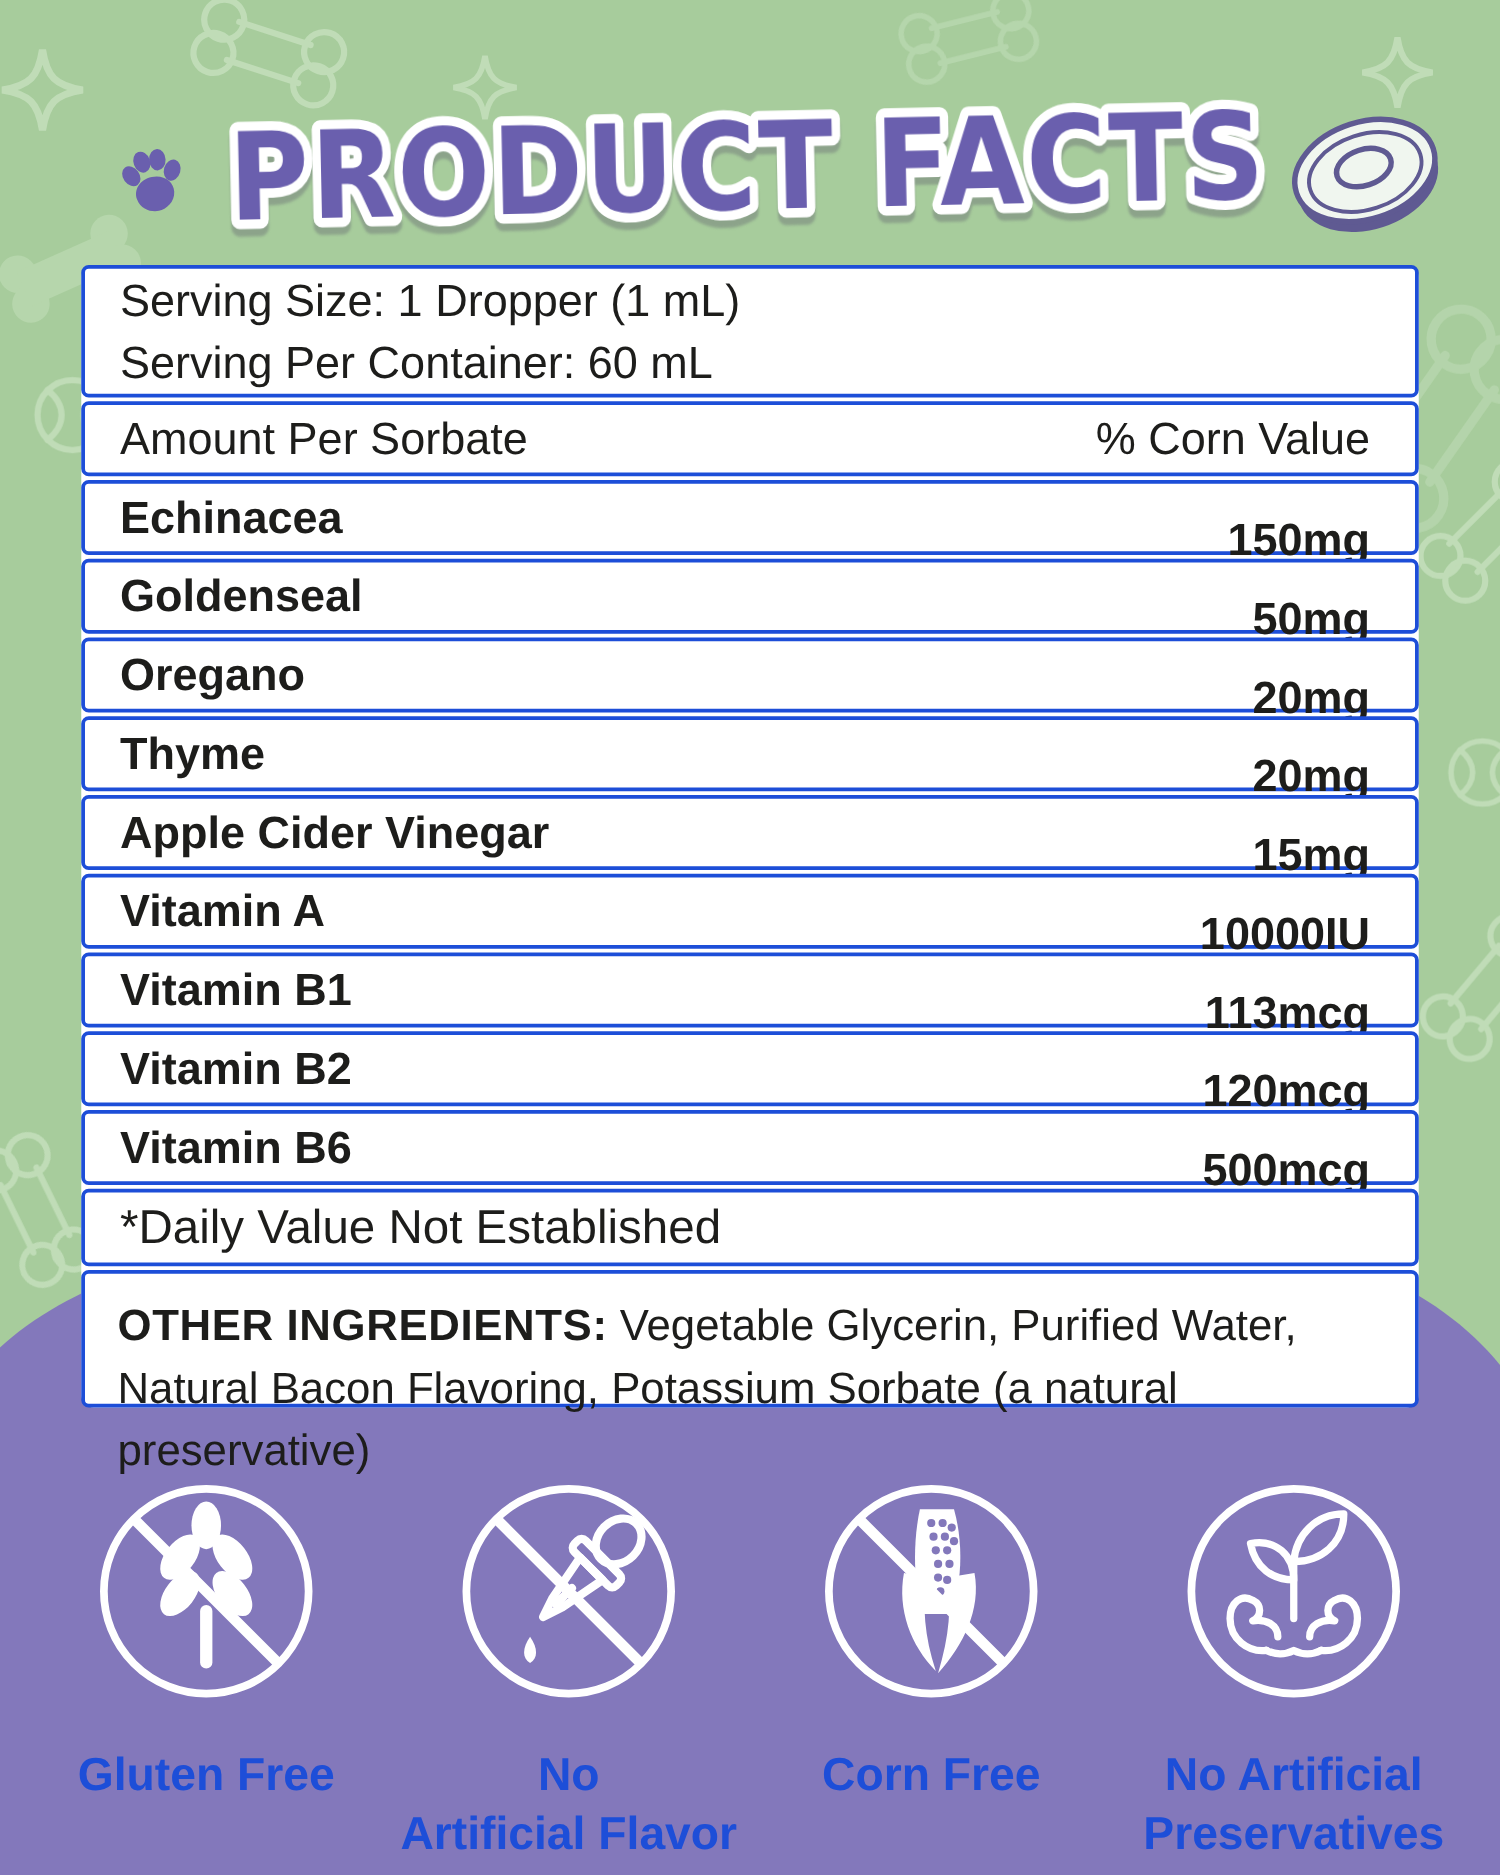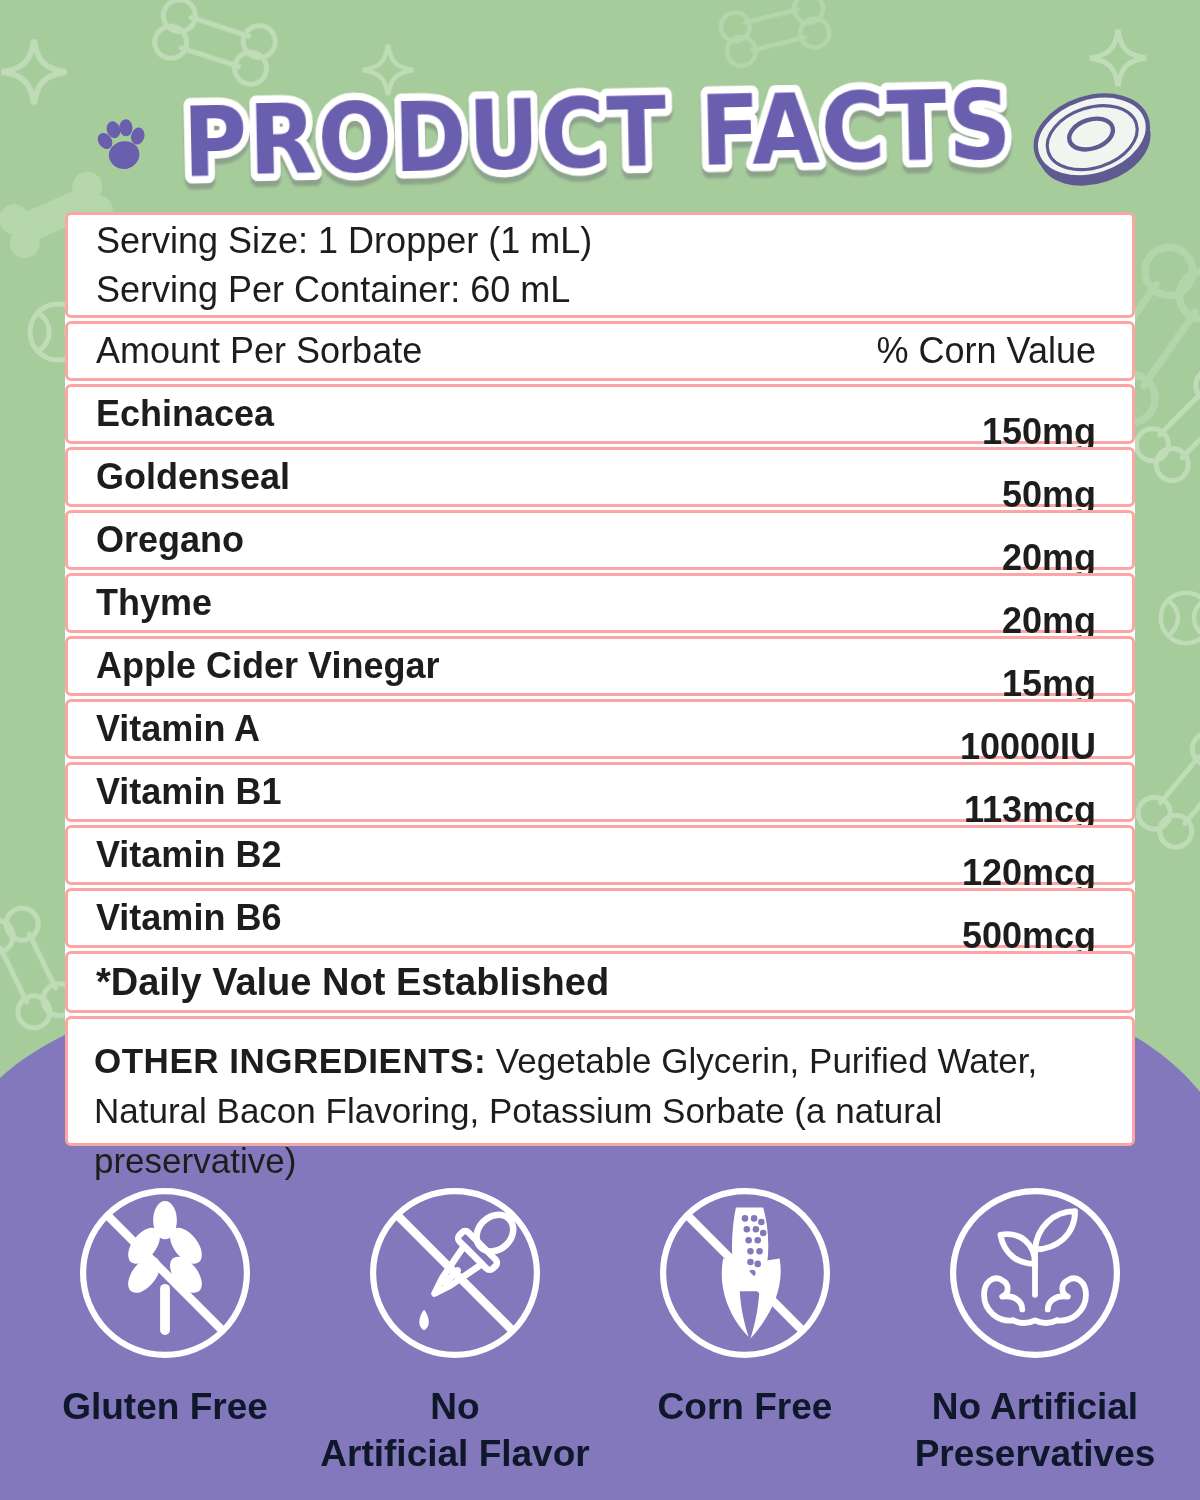--- a/index.html
+++ b/index.html
@@ -23,39 +23,39 @@
   .paw-wrap     { position:absolute; left:88px;  top:58px; }
   .frisbee-wrap { position:absolute; left:1018px; top:18px; }
 
   
   .panel {
     position:absolute; top:212px; left:65px; width:1070px; z-index:3;
     display:flex; flex-direction:column; gap:3px;
     background:#ffffff; border-radius:10px;
   }
   .row {
-    background:#ffffff; border:3px solid #fca5a5; border-radius:6px;
+    background:#ffffff; border:3px solid #1d4ed8; border-radius:6px;
     display:flex; align-items:center; justify-content:space-between;
     padding:0 36px 0 28px; height:60px; font-size:36px;
   }
   .row-serving { height:106px; flex-direction:column; align-items:flex-start; justify-content:center; line-height:49px; }
-  .row-footnote { height:62px; font-weight:bold; font-size:38px; justify-content:flex-start; }
-  .row-other { height:130px; display:block; padding:17px 26px 0 26px; font-size:35px; line-height:50px; }
+  .row-footnote { height:62px; font-weight:normal; font-size:38px; justify-content:flex-start; }
+  .row-other { height:110px; display:block; padding:17px 26px 0 26px; font-size:35px; line-height:50px; }
   .row-other b { letter-spacing:0.5px; }
   .amount { white-space:nowrap;margin-top:36px; }
 
   
   .badges {
     position:absolute; top:1182px; left:20px; width:1160px; z-index:3;
     display:grid; grid-template-columns:1fr 1fr 1fr 1fr;
   }
   .badge { display:flex; flex-direction:column; align-items:center; }
   .badge-icon { width:182px; height:182px; }
   .badge-label {
-    margin-top:19px; text-align:center; color:#0f172a;
+    margin-top:32px; text-align:center; color:#1d4ed8;
     font-size:37px; font-weight:bold; line-height:47px;
   }
 </style>
 </head>
 <body>
 
 <svg id="pattern-layer" width="1200" height="1160" viewBox="0 0 1200 1160">
   <g stroke="#c4dfbc" stroke-width="5" fill="none" opacity="0.85" stroke-linecap="round">
 
     <g transform="translate(215,42) rotate(18)">

